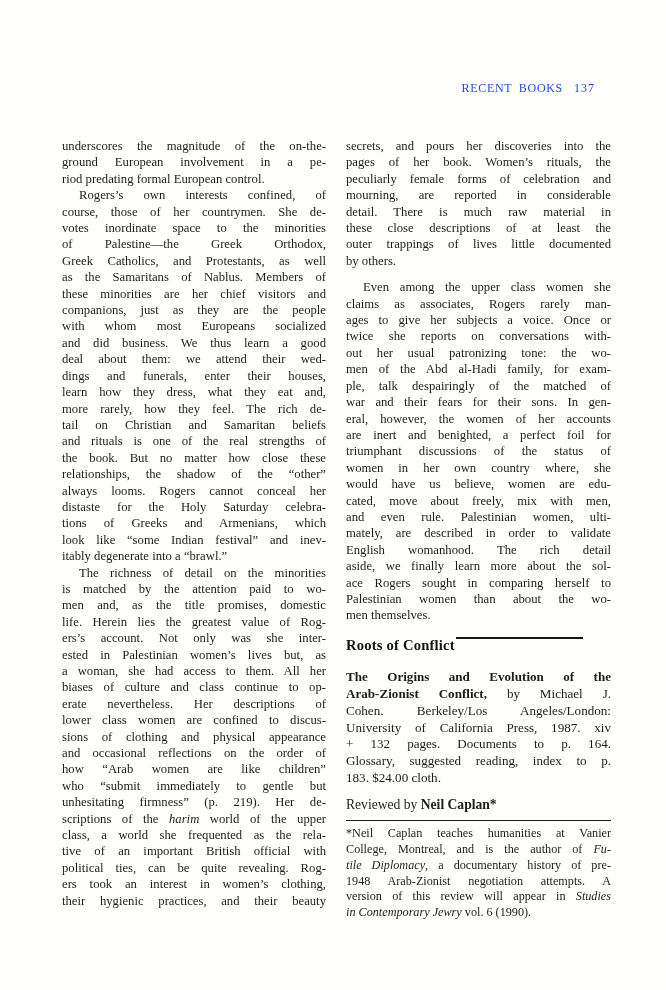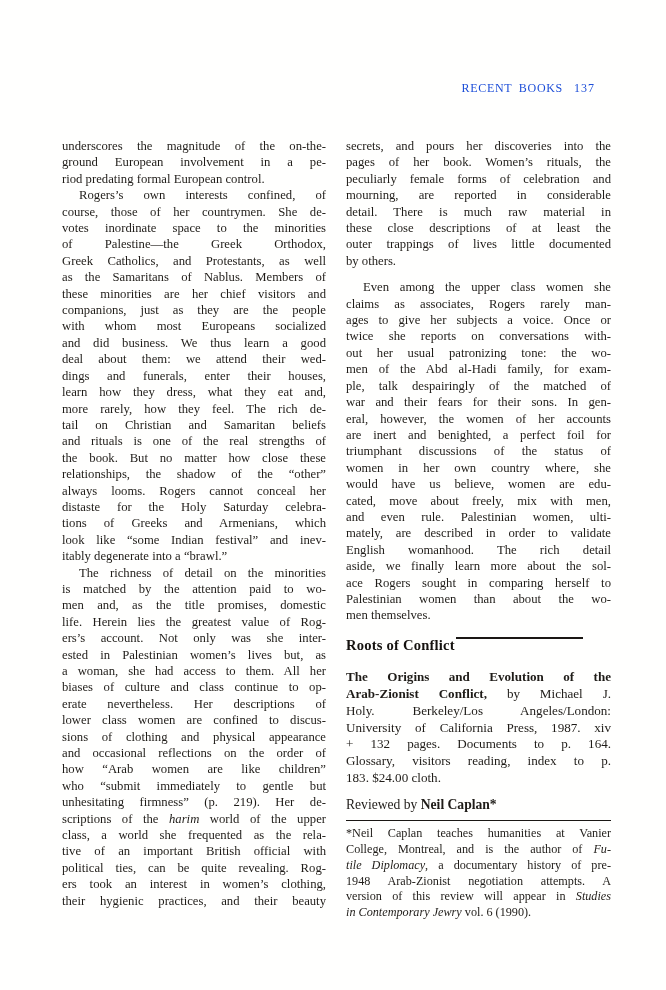--- a/index.html
+++ b/index.html
@@ -157,24 +157,24 @@
       </div>
 
     <div class="section-heading">
       <span class="sh-text">Roots of Conflict</span>
       <span class="sh-rule"></span>
     </div>
 
     <div class="citation">
         <div class="tline"><span class="bd">The Origins and Evolution of the</span></div>
         <div class="tline"><span class="bd">Arab-Zionist Conflict,</span><span> by Michael J.</span></div>
-        <div class="tline"><span>Holy. Berkeley/Los Angeles/London:</span></div>
+        <div class="tline"><span>Cohen. Berkeley/Los Angeles/London:</span></div>
         <div class="tline"><span>University of California Press, 1987. xiv</span></div>
         <div class="tline"><span>+ 132 pages. Documents to p. 164.</span></div>
-        <div class="tline"><span>Glossary, visitors reading, index to p.</span></div>
+        <div class="tline"><span>Glossary, suggested reading, index to p.</span></div>
         <div class="tline last"><span>183. $24.00 cloth.</span></div>
       </div>
 
     <div class="reviewer tline last">
       <span>Reviewed by </span><span class="bd">Neil Caplan*</span>
     </div>
 
     <div class="footnote-rule"></div>
 
     <div class="footnote">

